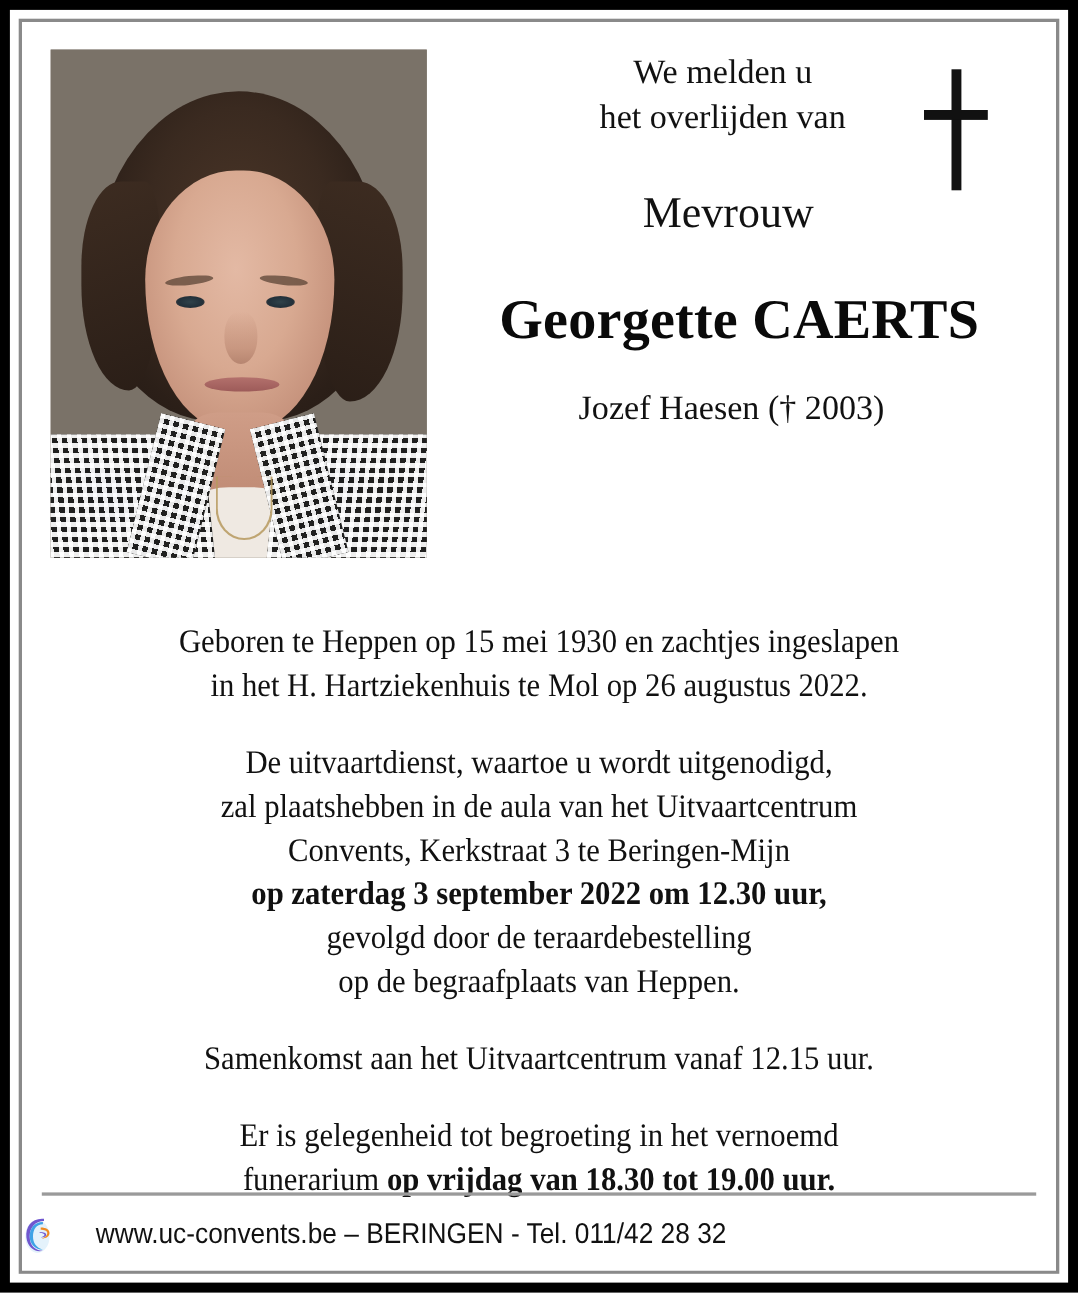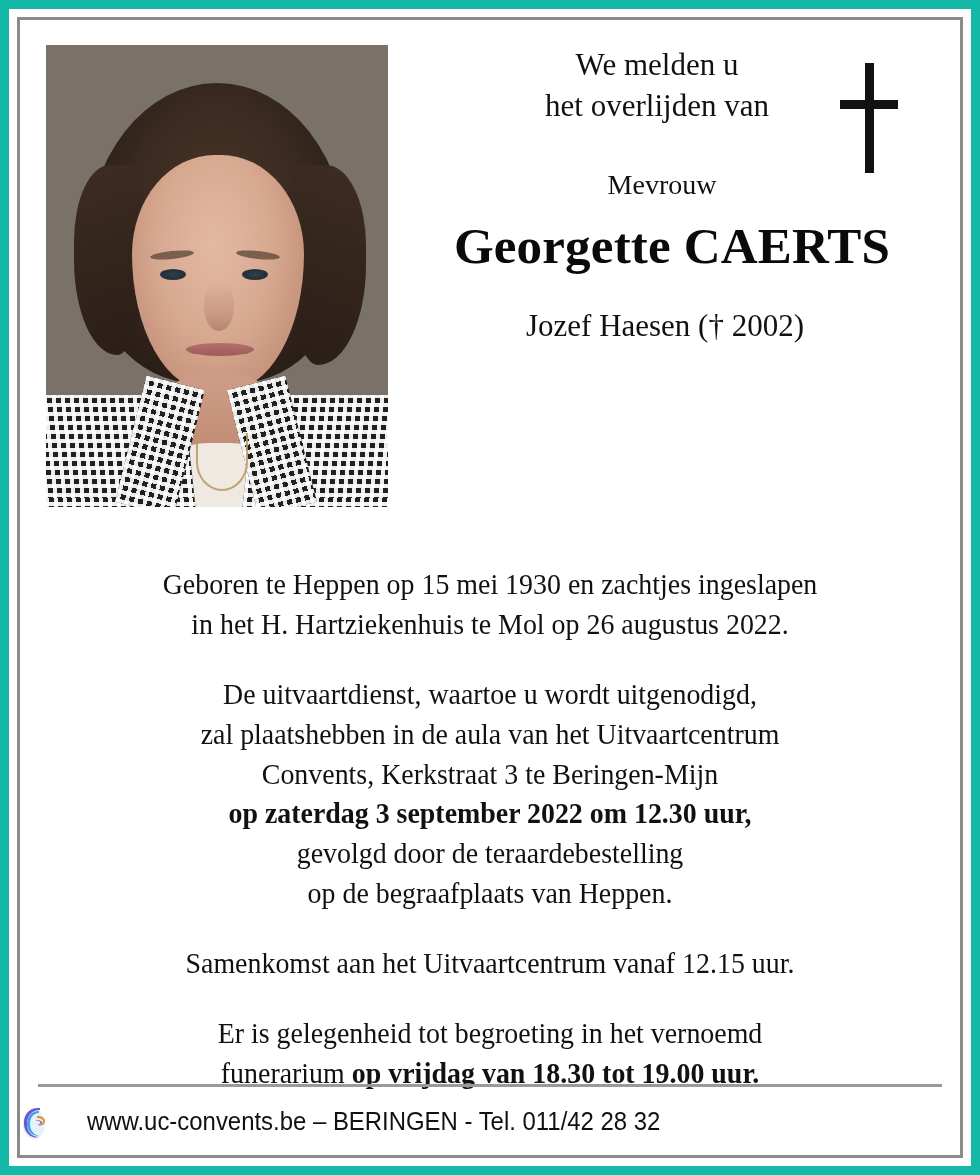--- a/index.html
+++ b/index.html
@@ -13,21 +13,21 @@
     font-family: "Liberation Serif", serif;
     overflow: hidden;
   }
 
   
   .outer-frame {
     position: absolute;
     left: 0; top: 0;
     width: 980px;
     height: 1175px;
-    background: #14b8a6;
+    background: #000000;
     box-sizing: border-box;
     padding: 9px;
   }
   .white-gap {
     width: 100%;
     height: 100%;
     background: #ffffff;
     box-sizing: border-box;
     padding: 8px;
   }
@@ -228,29 +228,29 @@
   }
 
   .announce {
     font-size: 31px;
     line-height: 1.32;
     color: #111;
     margin: 0;
     padding-right: 40px;
   }
   .salutation {
-    font-size: 28px;
+    font-size: 40px;
     margin: 42px 0 0 0;
     padding-right: 30px;
     color: #111;
   }
   .deceased-name {
     font-size: 51px;
     font-weight: bold;
-    margin: 16px 0 0 0;
+    margin: 46px 0 0 0;
     padding-right: 10px;
     letter-spacing: .2px;
     color: #0a0a0a;
     white-space: nowrap;
   }
   .relation {
     font-size: 31px;
     line-height: 1.33;
     margin: 30px 0 0 0;
     padding-right: 24px;
@@ -350,21 +350,21 @@
             <div class="announce">
               <span class="body-line">We melden u</span>
               <span class="body-line">het overlijden van</span>
             </div>
 
             <div class="salutation">Mevrouw</div>
 
             <div class="deceased-name">Georgette CAERTS</div>
 
             <div class="relation">
-              <span class="rel-line2">Jozef Haesen († 2002)</span>
+              <span class="rel-line2">Jozef Haesen († 2003)</span>
             </div>
           </div>
         </div>
 
         <div class="body-text" id="body-text">
             <p>
               <span class="body-line">Geboren te Heppen op 15 mei 1930 en zachtjes ingeslapen</span>
               <span class="body-line">in het H. Hartziekenhuis te Mol op 26 augustus 2022.</span>
             </p>
             <p>

